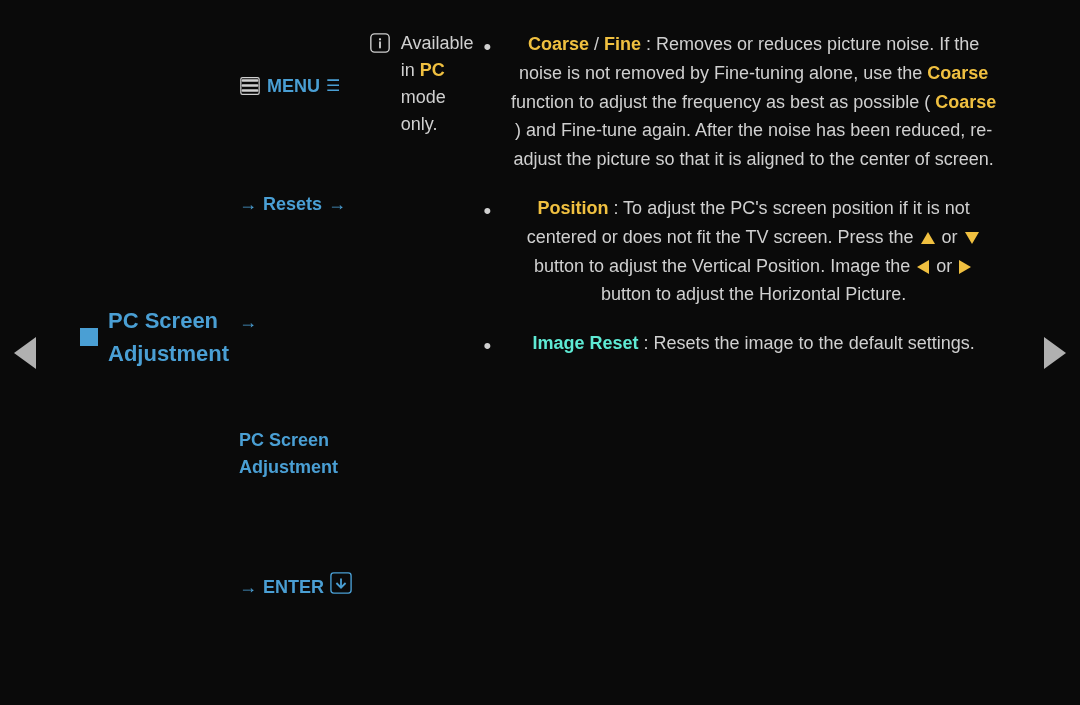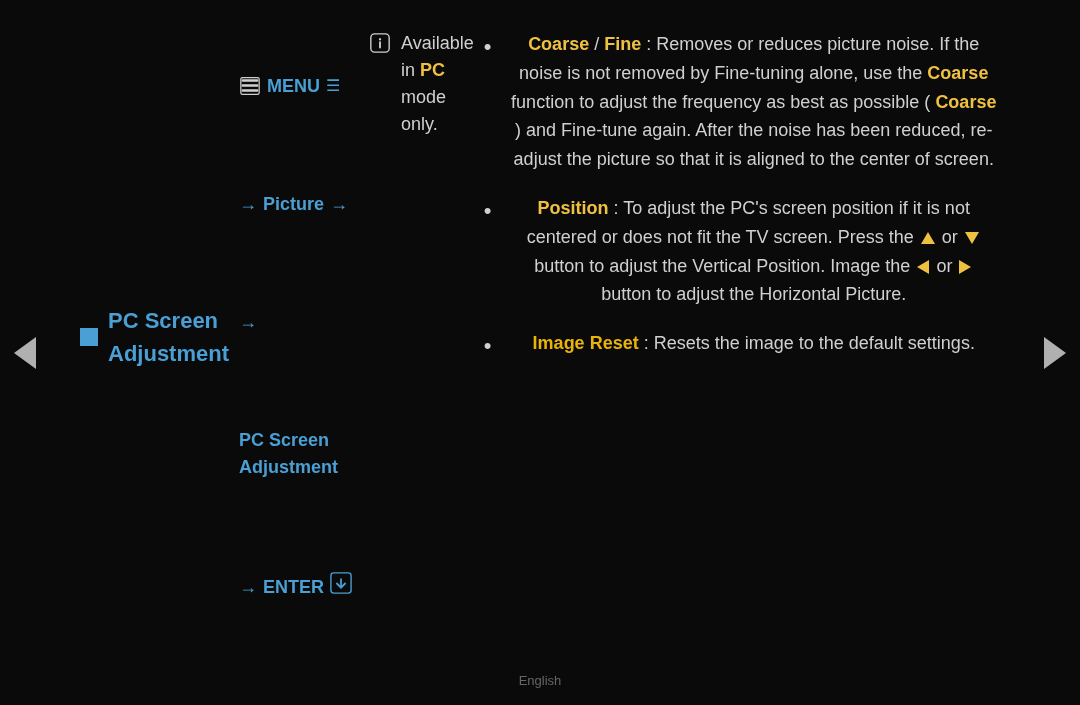--- a/index.html
+++ b/index.html
@@ -109,21 +109,21 @@
       color: #d0d0d0;
       font-size: 18px;
     }
 
     .highlight-yellow {
       color: #f0c040;
       font-weight: bold;
     }
 
     .highlight-blue {
-      color: #eab308;
+      color: #5eead4;
       font-weight: bold;
     }
 
     
     .bullets-container {
       display: flex;
       flex-direction: column;
       gap: 20px;
       padding-left: 10px;
     }
@@ -264,21 +264,21 @@
       <svg viewBox="0 0 24 24" fill="none">
         <rect x="2" y="4" width="20" height="3" rx="1" fill="#d0d0d0"></rect>
         <rect x="2" y="10" width="20" height="3" rx="1" fill="#d0d0d0"></rect>
         <rect x="2" y="16" width="20" height="3" rx="1" fill="#d0d0d0"></rect>
         <rect x="1" y="2" width="22" height="20" rx="2" stroke="#d0d0d0" stroke-width="1.5" fill="none"></rect>
       </svg>
     </span>
     <span class="breadcrumb-text">MENU</span>
     <span style="color:#4a9fd4; font-size:16px;">☰</span>
     <span class="breadcrumb-arrow">→</span>
-    <span class="breadcrumb-text">Picture</span>
+    <span class="breadcrumb-text">Resets</span>
     <span class="breadcrumb-arrow">→</span>
     <span class="breadcrumb-arrow">→</span>
     <span class="breadcrumb-text">PC Screen Adjustment</span>
     <span class="breadcrumb-arrow">→</span>
     <span class="breadcrumb-text">ENTER</span>
     <span style="color:#4a9fd4;">
       <svg width="22" height="22" viewBox="0 0 24 24" fill="none">
         <rect x="1" y="1" width="22" height="22" rx="3" stroke="#4a9fd4" stroke-width="1.5" fill="none"></rect>
         <polyline points="7,12 12,17 17,12" stroke="#4a9fd4" stroke-width="2" fill="none"></polyline>
         <line x1="12" y1="7" x2="12" y2="17" stroke="#4a9fd4" stroke-width="2"></line>
@@ -343,17 +343,14 @@
   </div>
 
   <div class="nav-arrow-left">
     <div class="arrow-triangle-left"></div>
   </div>
 
   <div class="nav-arrow-right">
     <div class="arrow-triangle-right"></div>
   </div>
 
-  <div class="footer">
-    <span>English</span>
-  </div>
 
 </div>
 
 </body></html>

